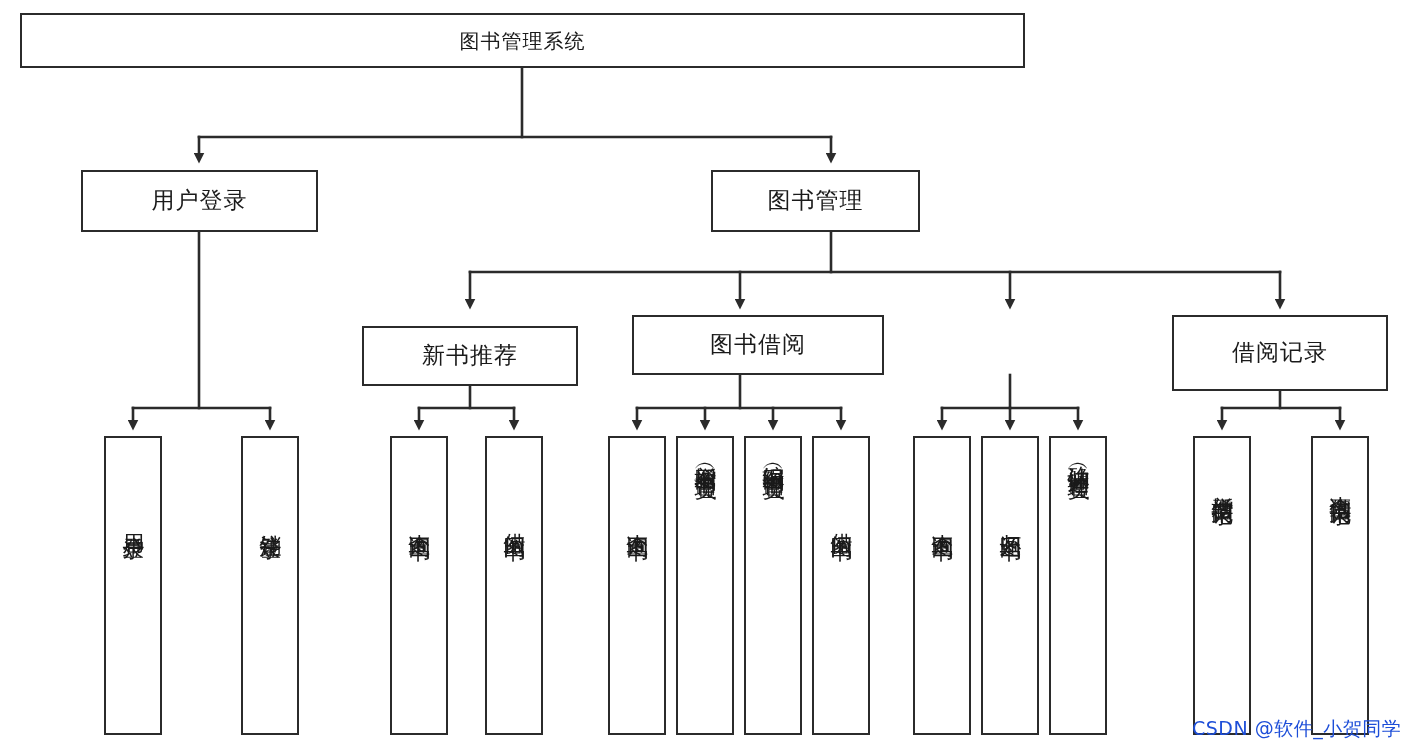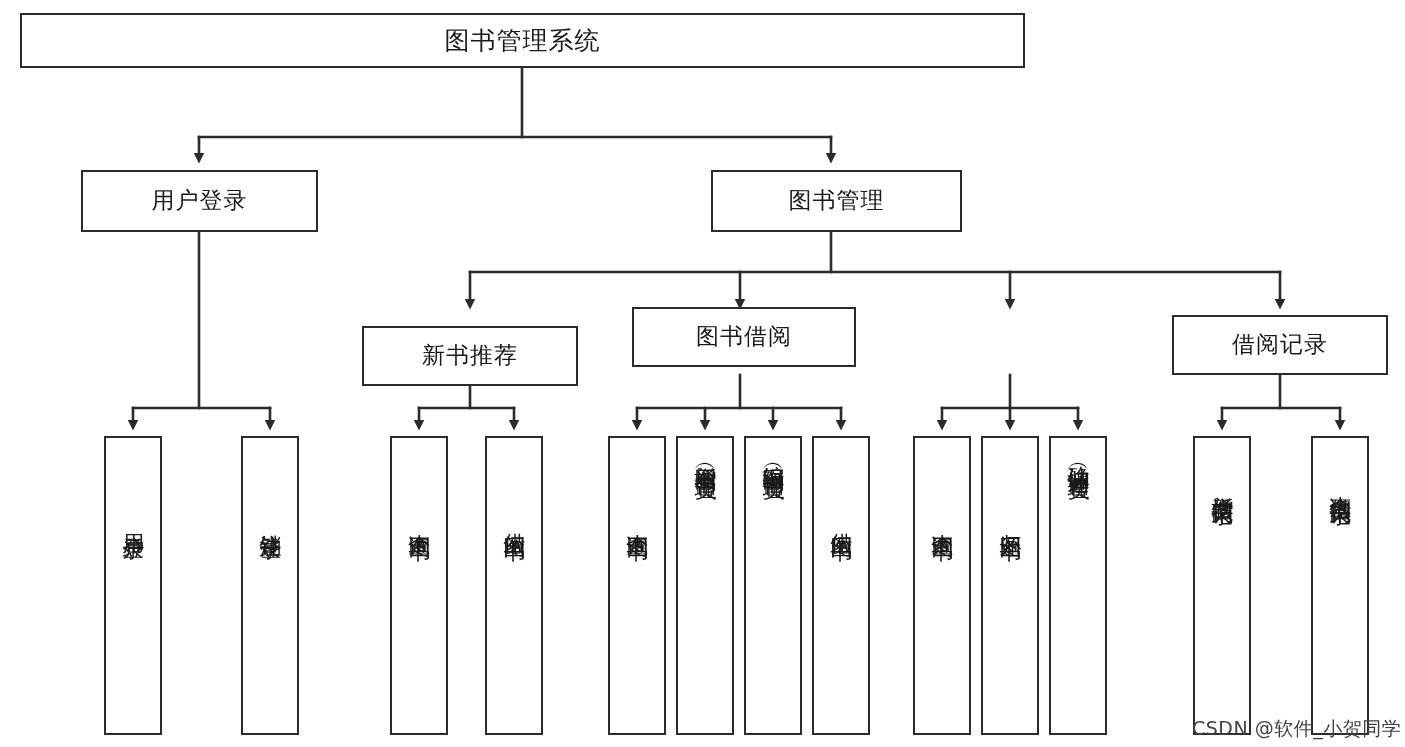--- a/index.html
+++ b/index.html
@@ -37,41 +37,41 @@
     color: #1a1a1a;
   }
   
   .node.h .label {
     font-size: 23px;
     line-height: 1.1;
     letter-spacing: 1px;
     white-space: nowrap;
   }
   .node.root .label {
-    font-size: 25px;
+    font-size: 20px;
   }
   
   .node.v {
     align-items: flex-start;
     justify-content: center;
     padding-top: 10px;
   }
   .node.v .label {
     font-size: 22px;
     line-height: 1.22;
     writing-mode: vertical-rl;
     text-orientation: upright;
     white-space: nowrap;
     letter-spacing: 2px;
     display: block;
   }
   .watermark {
     position: absolute;
     font-size: 19px;
-    color: #404040;
+    color: #1d4ed8;
     white-space: nowrap;
     letter-spacing: 0.5px;
     font-family: "DejaVu Sans", "Liberation Sans", sans-serif;
   }
 </style>
 </head>
 <body>
 
 <div id="canvas">
 
@@ -127,31 +127,31 @@
     </g>
   </svg>
 
   <div class="node h root" style="left:20px; top:13px; width:1005px; height:55px;">
     <span class="label">图书管理系统</span>
   </div>
 
   <div class="node h" style="left:81px; top:170px; width:237px; height:62px;">
     <span class="label">用户登录</span>
   </div>
-  <div class="node h" style="left:711px; top:170px; width:251px; height:62px;">
+  <div class="node h" style="left:711px; top:170px; width:209px; height:62px;">
     <span class="label">图书管理</span>
   </div>
 
   <div class="node h" style="left:362px; top:315px; width:216px; height:60px;margin-top:11px;">
     <span class="label">新书推荐</span>
   </div>
-  <div class="node h" style="left:632px; top:307px; width:224px; height:60px;">
+  <div class="node h" style="left:632px; top:315px; width:252px; height:60px;">
     <span class="label">图书借阅</span>
   </div>
-  <div class="node h" style="left:1172px; top:315px; width:216px; height:60px;">
+  <div class="node h" style="left:1172px; top:315px; width:216px; height:76px;">
     <span class="label">借阅记录</span>
   </div>
 
   <div class="node v" style="left:104px; top:436px; width:58px; height:299px; padding-top:78px;">
     <span class="label">用户登录</span>
   </div>
   <div class="node v" style="left:241px; top:436px; width:58px; height:299px; padding-top:78px;">
     <span class="label">注销登录</span>
   </div>
 

